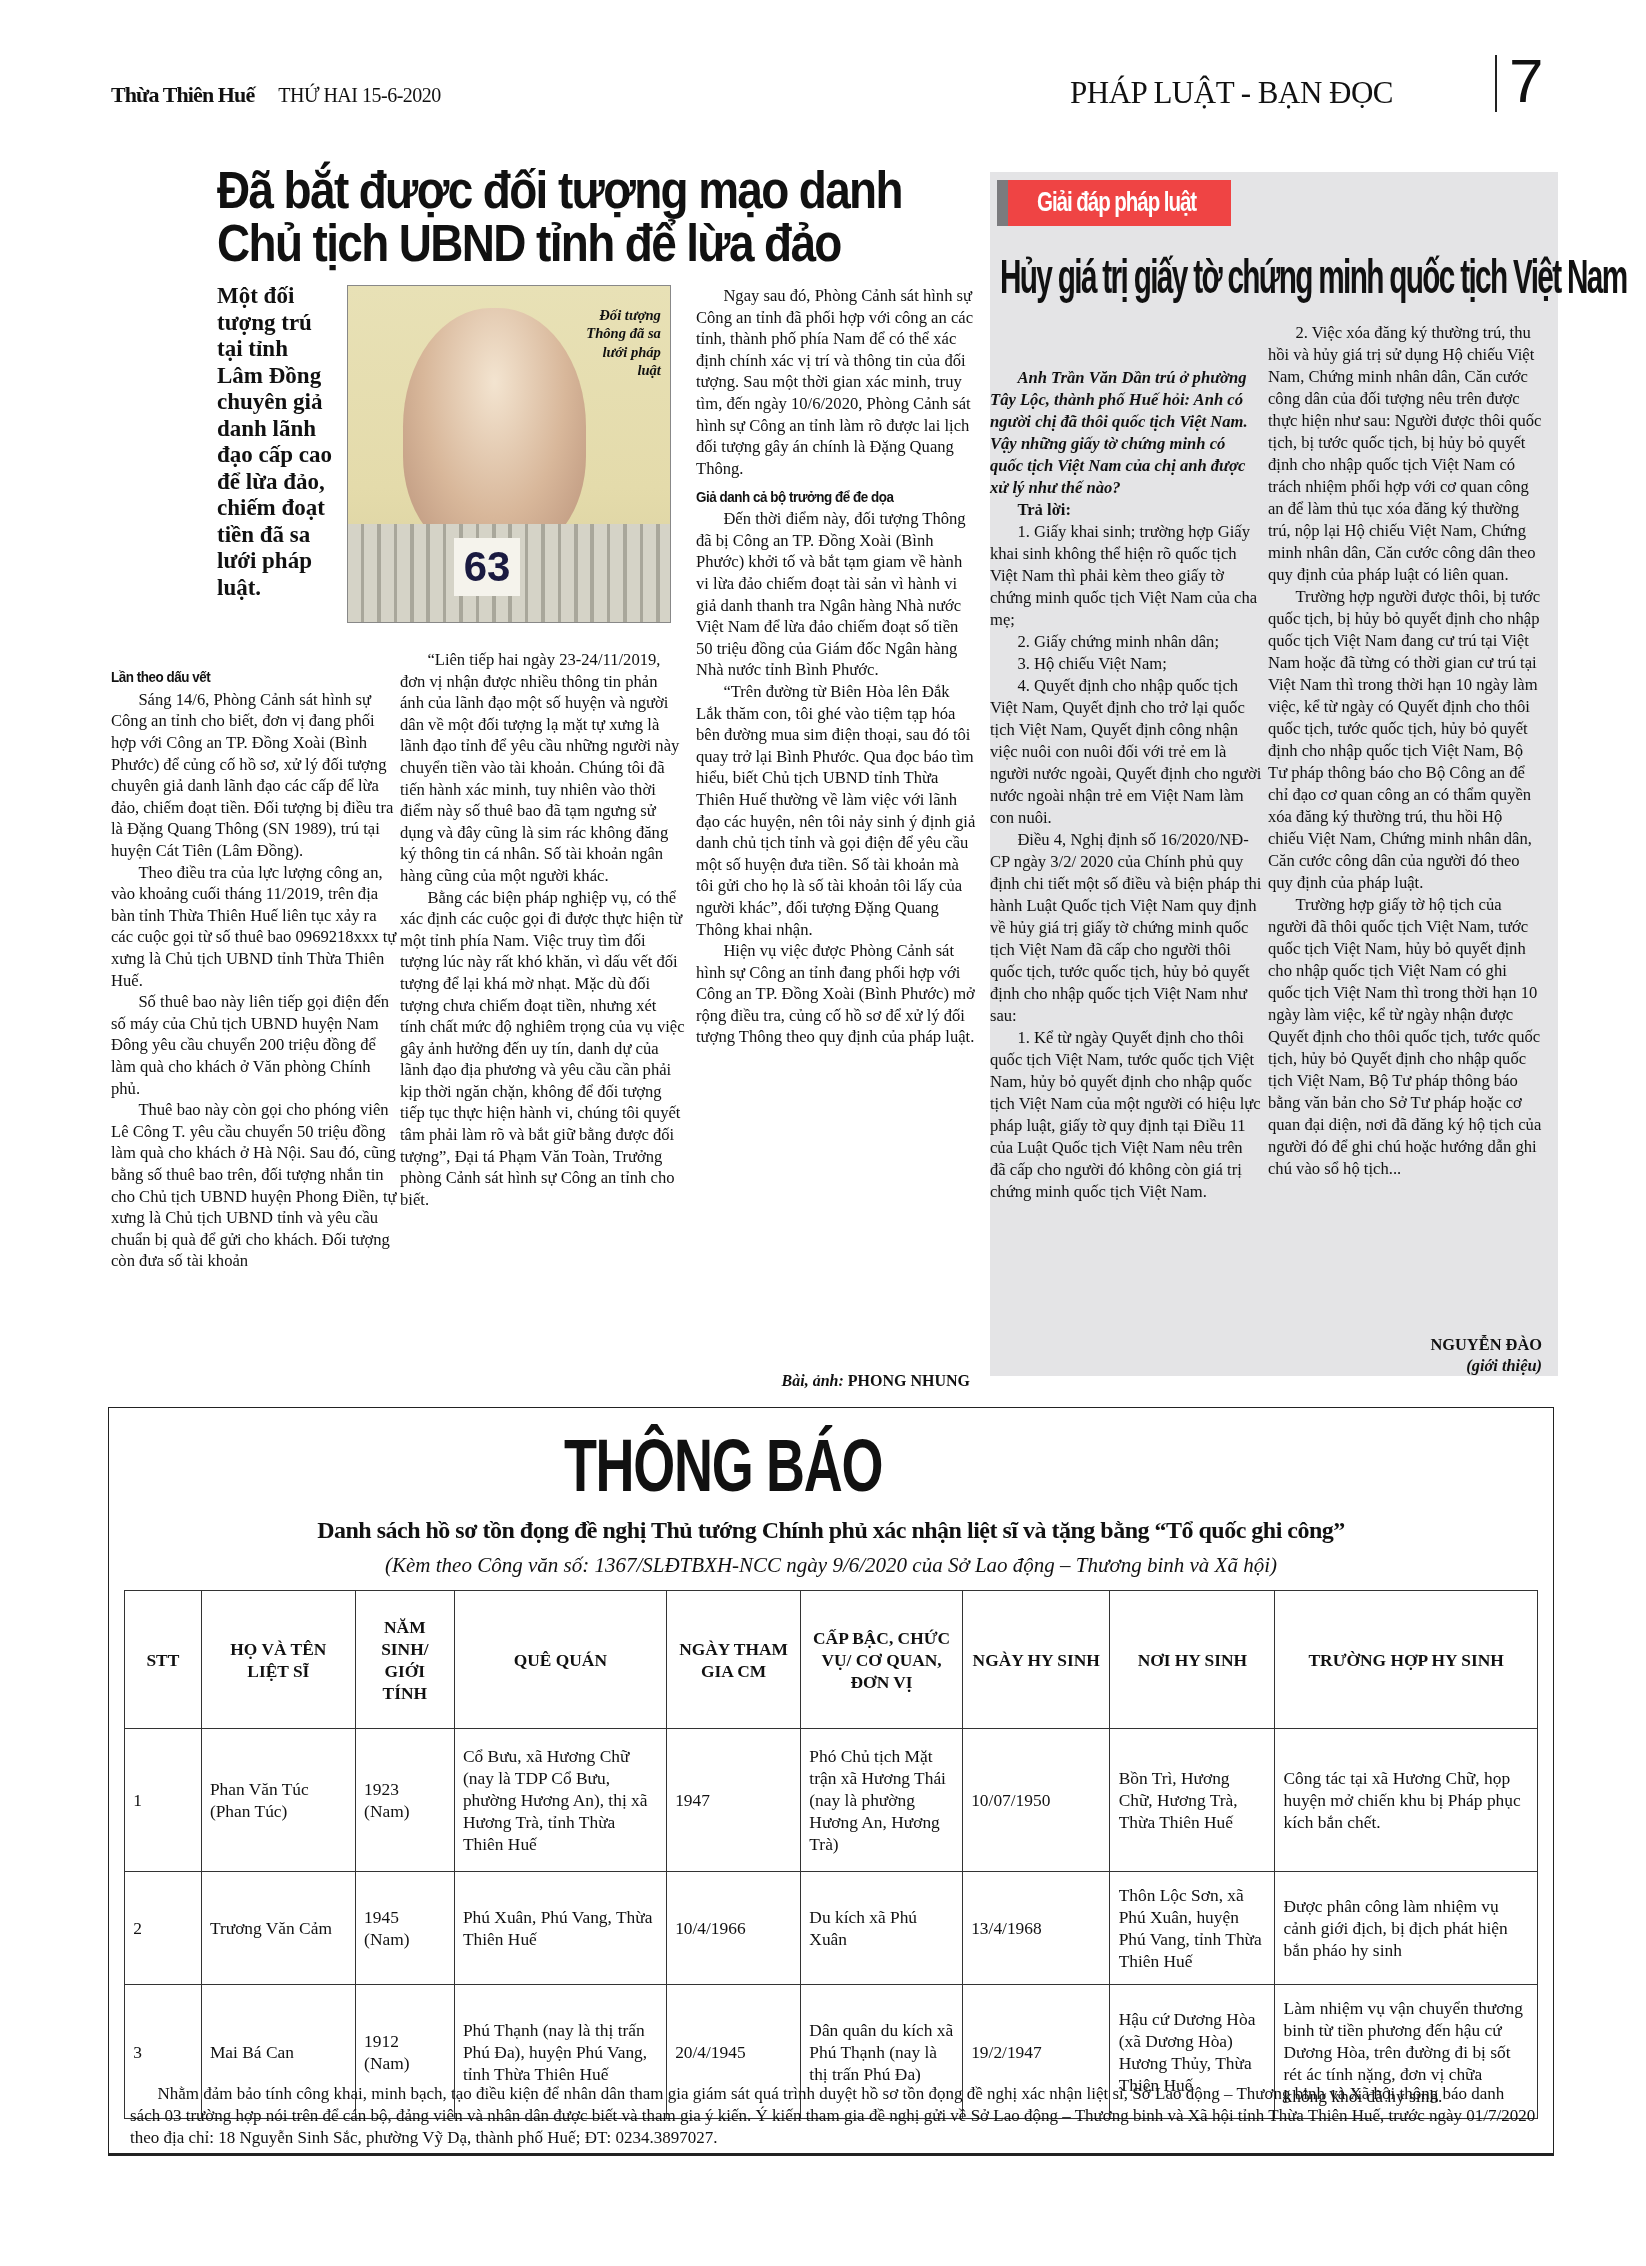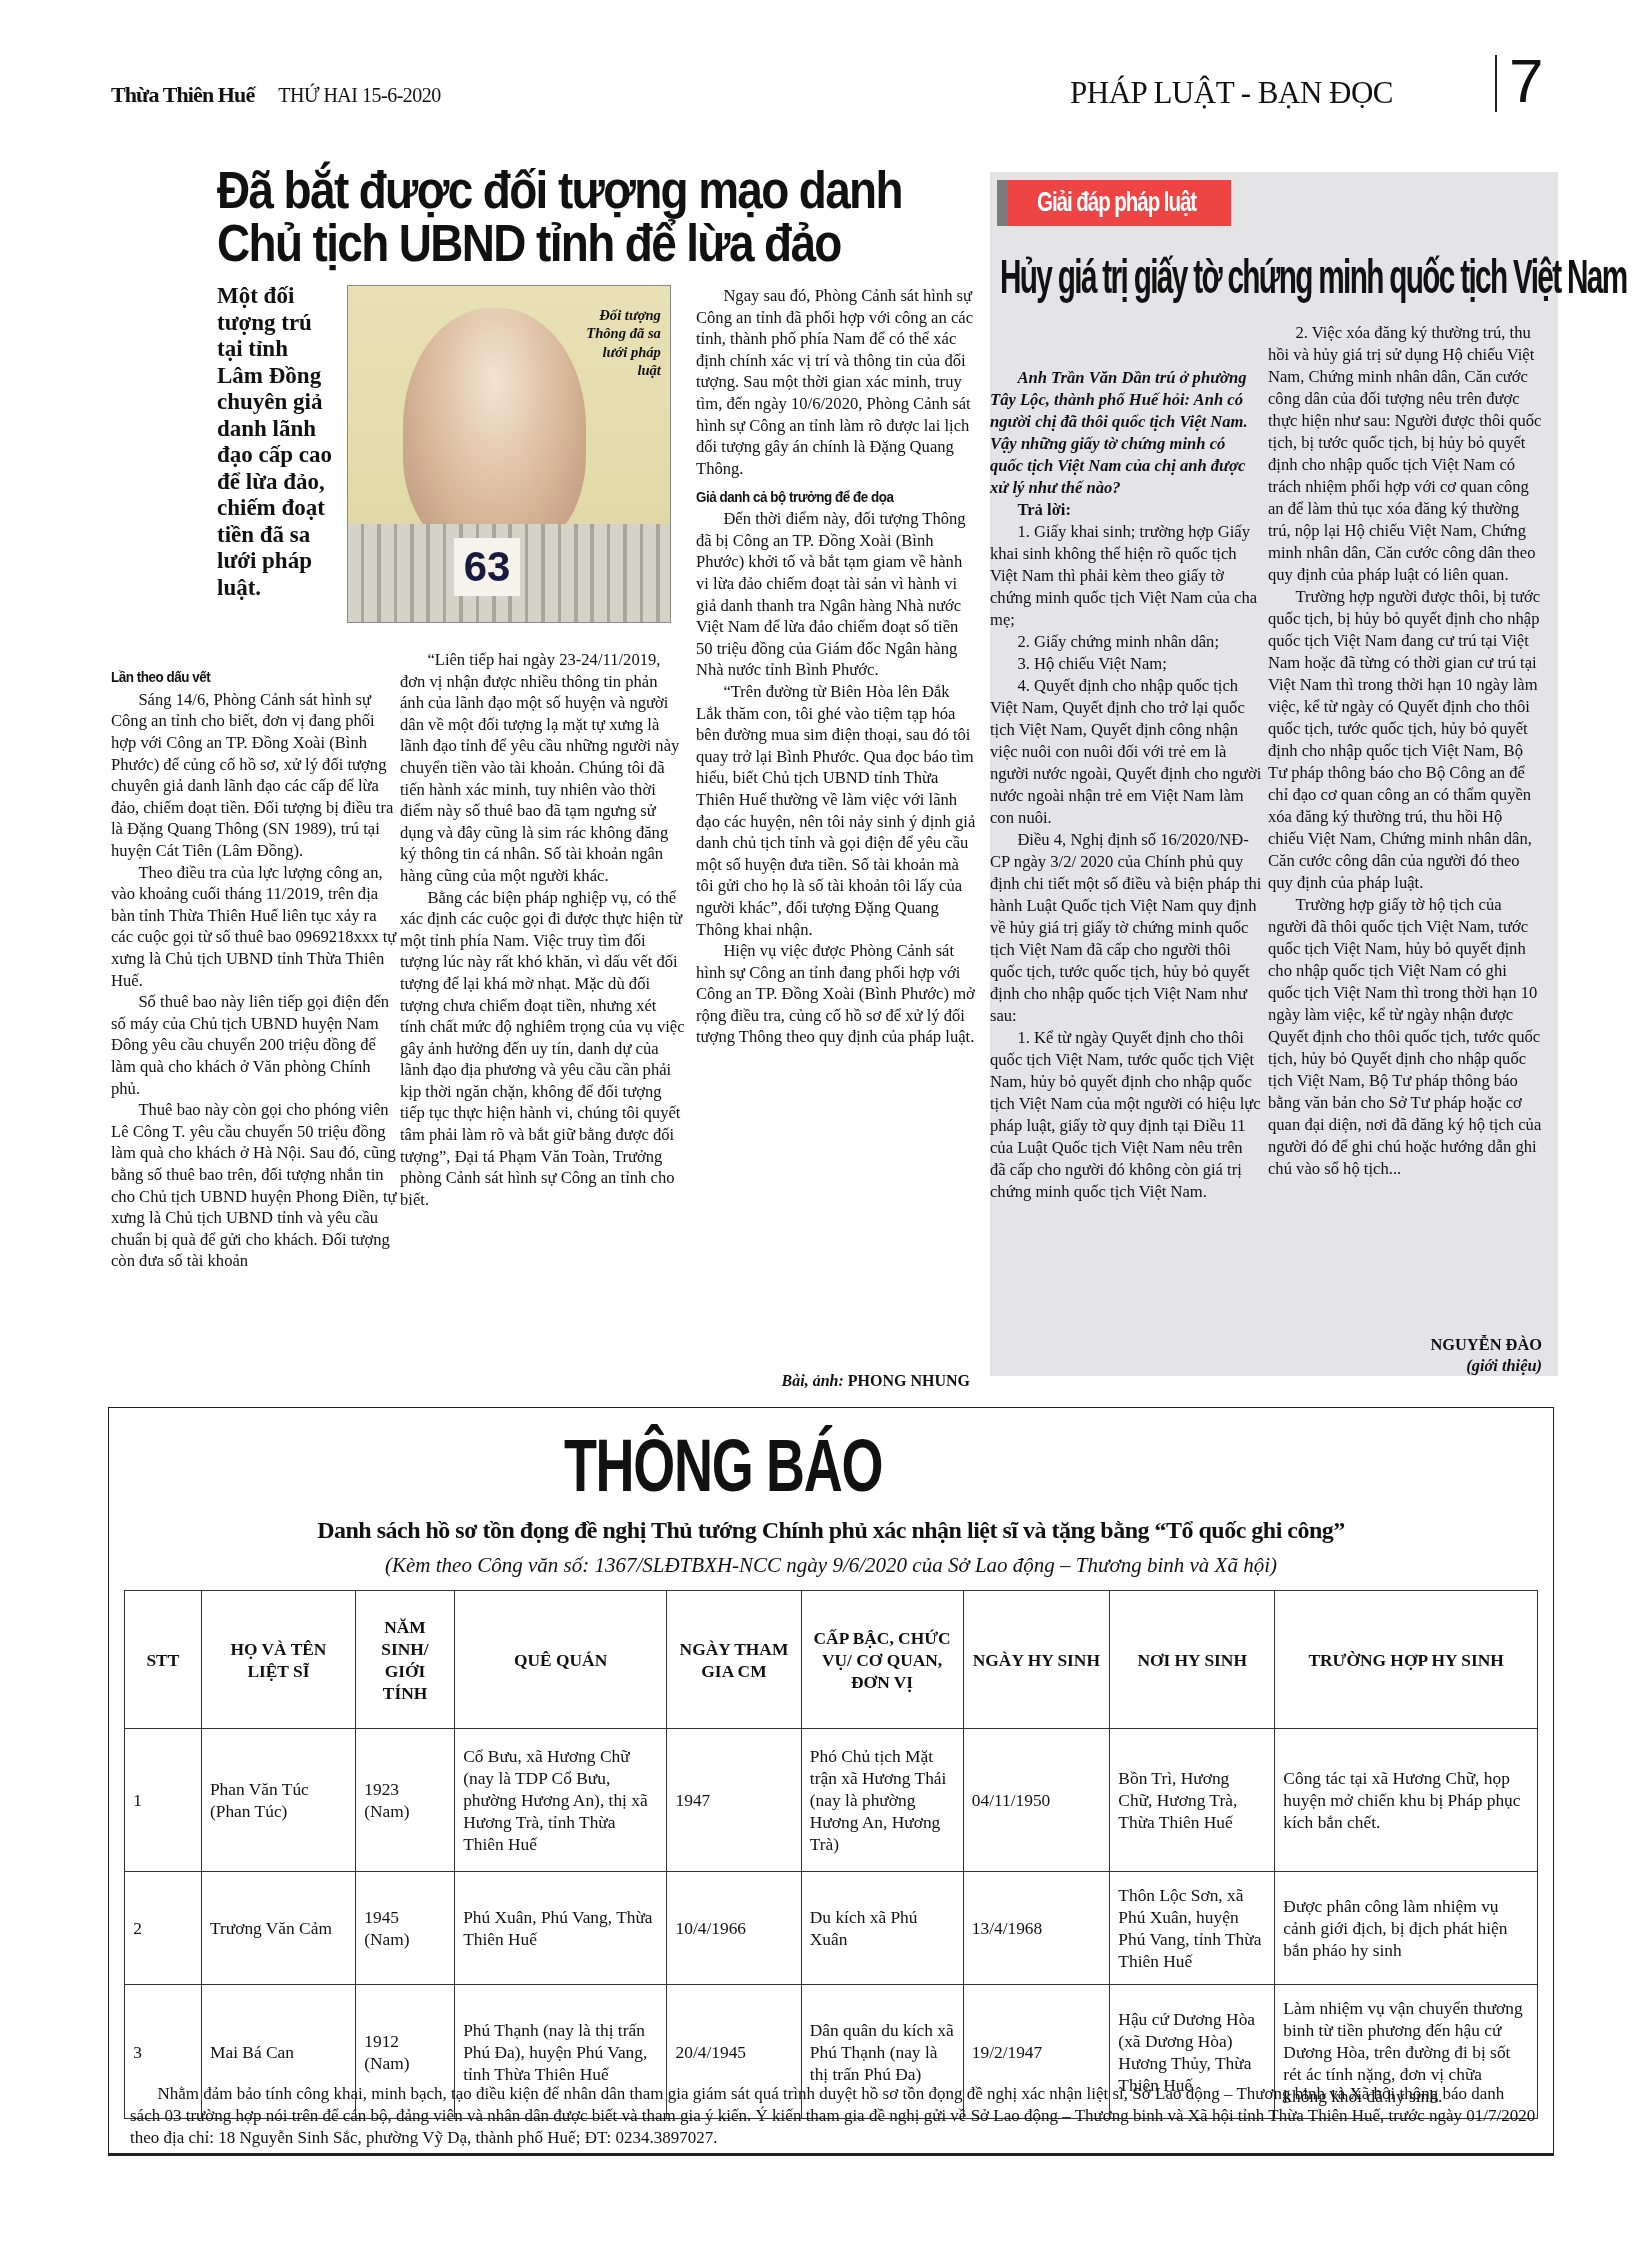--- a/index.html
+++ b/index.html
@@ -185,21 +185,21 @@
     </tr>
   </thead>
   <tbody>
     <tr class="r1">
       <td>1</td>
       <td>Phan Văn Túc (Phan Túc)</td>
       <td>1923 (Nam)</td>
       <td>Cổ Bưu, xã Hương Chữ (nay là TDP Cổ Bưu, phường Hương An), thị xã Hương Trà, tỉnh Thừa Thiên Huế</td>
       <td>1947</td>
       <td>Phó Chủ tịch Mặt trận xã Hương Thái (nay là phường Hương An, Hương Trà)</td>
-      <td>04/11/1950</td>
+      <td>10/07/1950</td>
       <td>Bồn Trì, Hương Chữ, Hương Trà, Thừa Thiên Huế</td>
       <td>Công tác tại xã Hương Chữ, họp huyện mở chiến khu bị Pháp phục kích bắn chết.</td>
     </tr>
     <tr class="r2">
       <td>2</td>
       <td>Trương Văn Cảm</td>
       <td>1945 (Nam)</td>
       <td>Phú Xuân, Phú Vang, Thừa Thiên Huế</td>
       <td>10/4/1966</td>
       <td>Du kích xã Phú Xuân</td>

